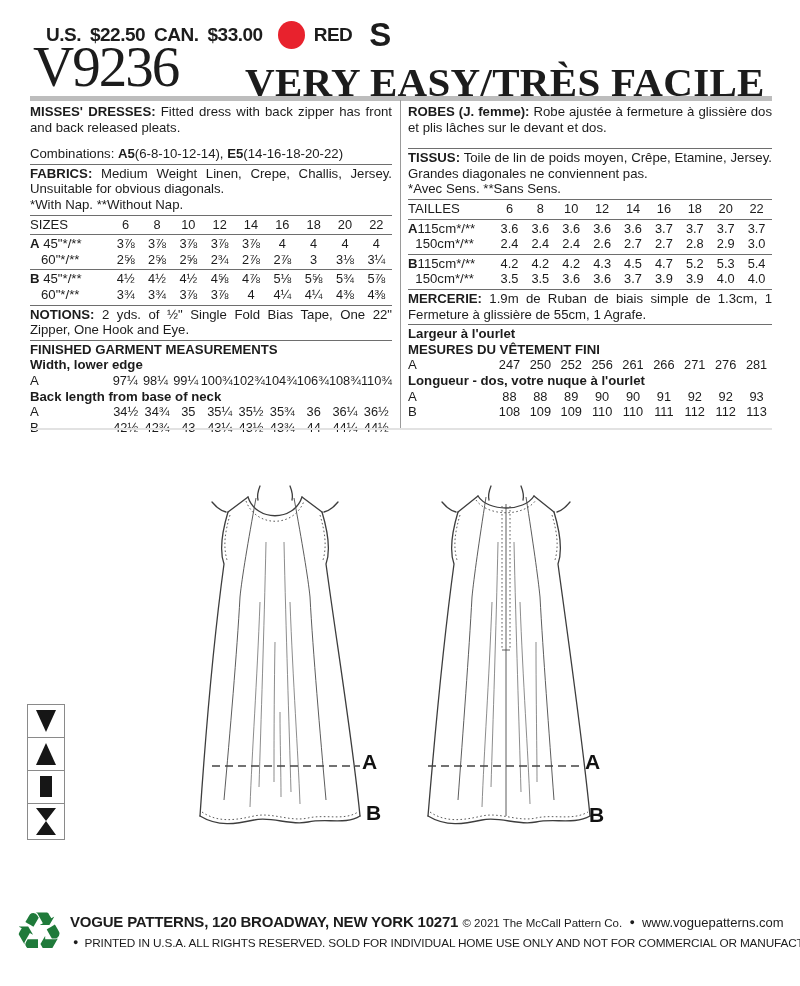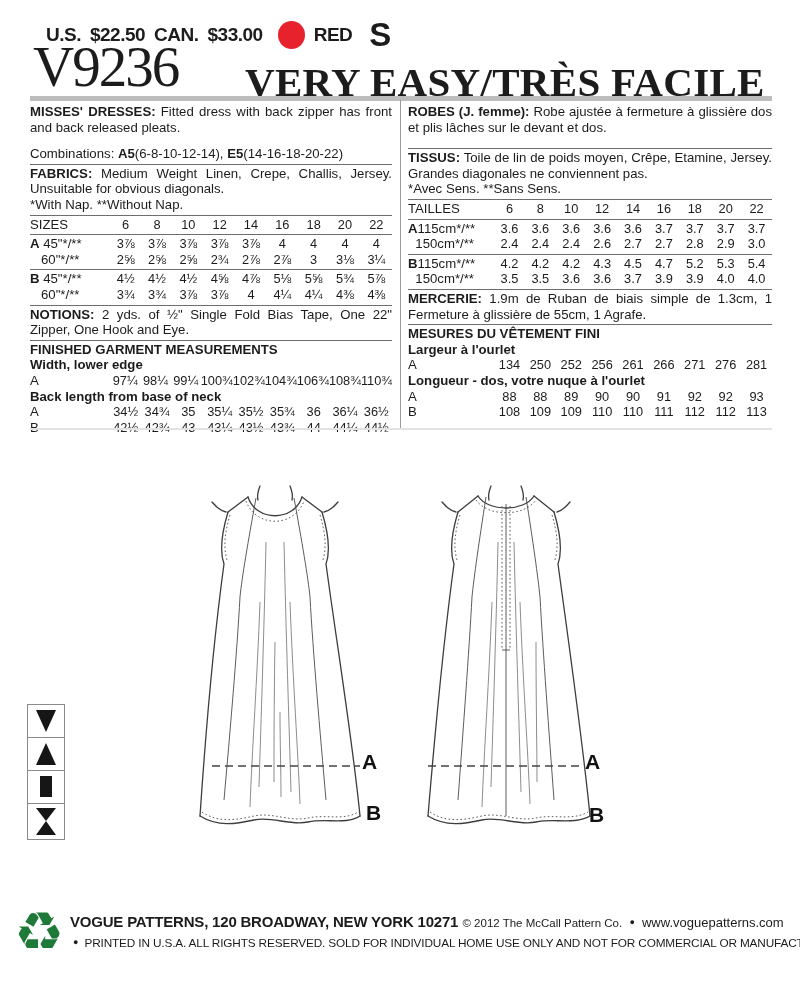--- a/index.html
+++ b/index.html
@@ -279,26 +279,26 @@
           <span class="cell">3.7</span>
           <span class="cell">3.9</span>
           <span class="cell">3.9</span>
           <span class="cell">4.0</span>
           <span class="cell">4.0</span>
         </span>
     </div>
     <div class="hr"></div>
     <p><b>MERCERIE:</b> <span>1.9m de Ruban de biais simple de 1.3cm, 1 Fermeture à glissière de 55cm, 1 Agrafe.</span></p>
     <div class="hr"></div>
+    <p class="noj"><b>Largeur à l'ourlet</b></p>
     <p class="noj"><b>MESURES DU VÊTEMENT FINI</b></p>
-    <p class="noj"><b>Largeur à l'ourlet</b></p>
     <div class="trow">
       <span class="tlabel">A</span>
       <span class="cells">
-          <span class="cell">134</span>
+          <span class="cell">247</span>
           <span class="cell">250</span>
           <span class="cell">252</span>
           <span class="cell">256</span>
           <span class="cell">261</span>
           <span class="cell">266</span>
           <span class="cell">271</span>
           <span class="cell">276</span>
           <span class="cell">281</span>
         </span>
     </div>
@@ -430,21 +430,21 @@
 
   <span class="view-label lbl-front-a">A</span>
   <span class="view-label lbl-front-b">B</span>
   <span class="view-label lbl-back-a">A</span>
   <span class="view-label lbl-back-b">B</span>
 
   <div class="recycle">♻</div>
   <div class="footer-text">
     <div class="f-line1">
       <span class="addr">VOGUE PATTERNS, 120 BROADWAY, NEW YORK 10271</span>
-      <span class="small">© 2012 The McCall Pattern Co.</span>
+      <span class="small">© 2021 The McCall Pattern Co.</span>
       <span class="f-bullet">●</span>
       <span class="site">www.voguepatterns.com</span>
     </div>
     <div class="f-line2">
       <span class="f-bullet">●</span>
       <span>PRINTED IN U.S.A. ALL RIGHTS RESERVED. SOLD FOR INDIVIDUAL HOME USE ONLY AND NOT FOR COMMERCIAL OR MANUFACTURING</span>
     </div>
     <div class="f-line3">PURPOSES/RESERVE Á UN USAGE PERSONNEL.</div>
   </div>
 

